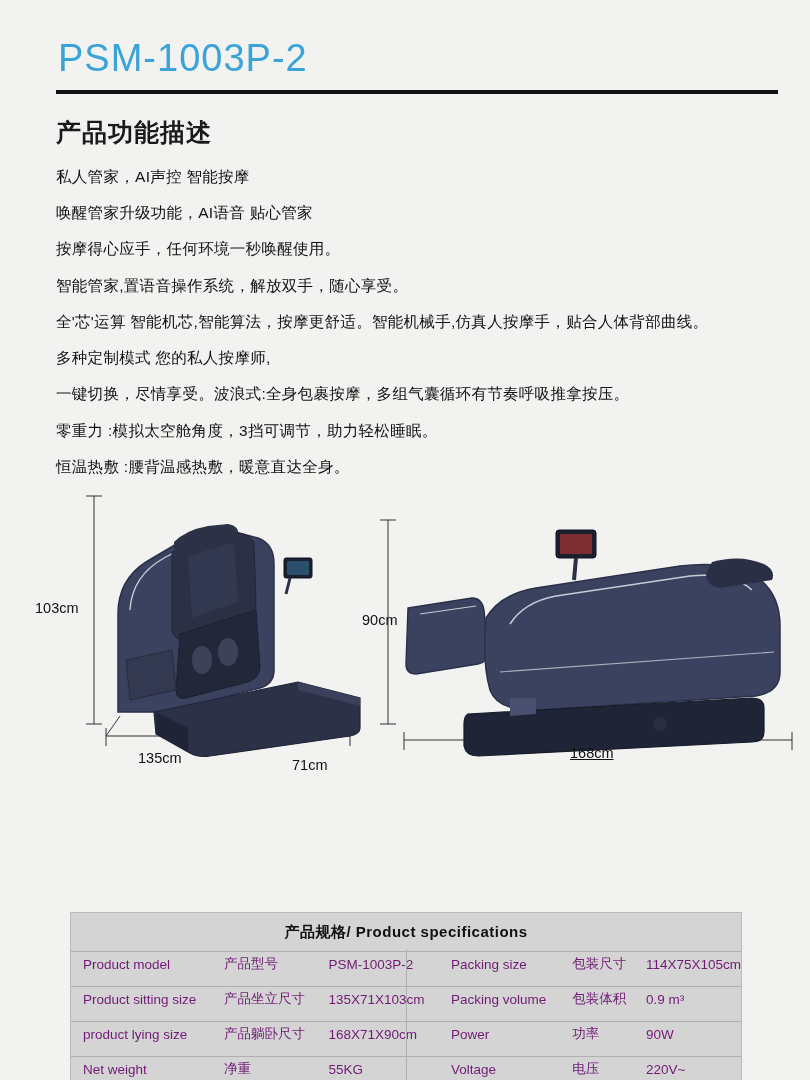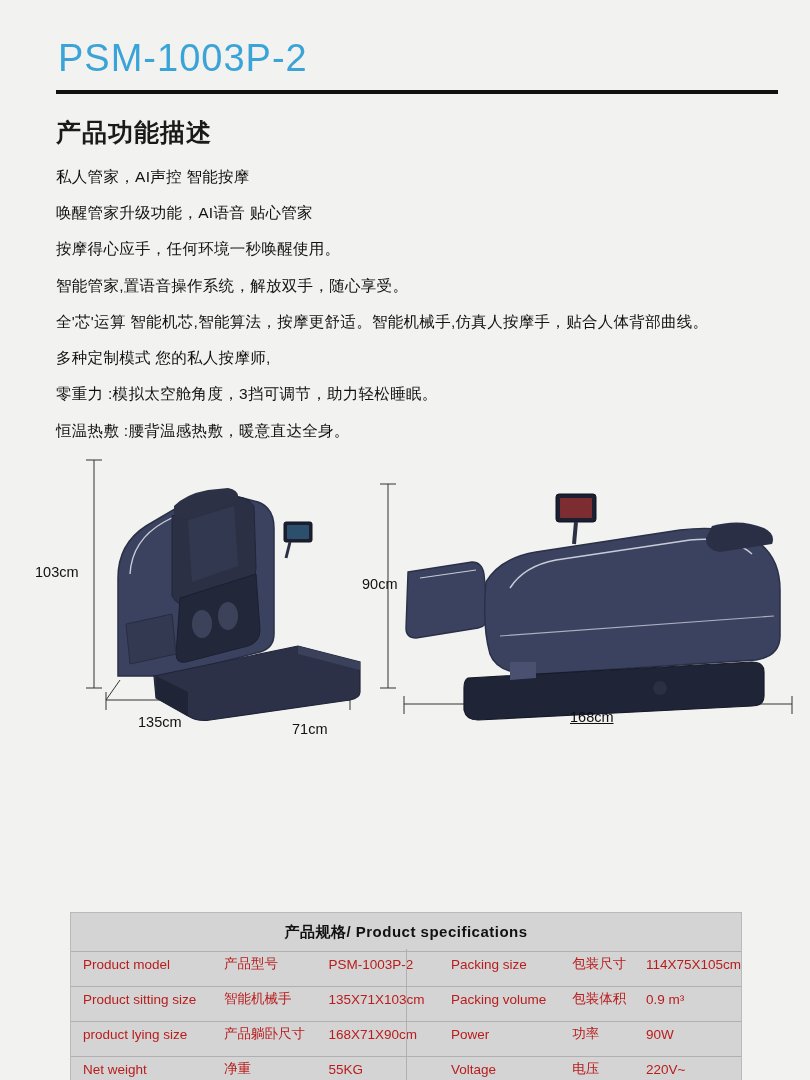--- a/index.html
+++ b/index.html
@@ -90,21 +90,21 @@
     color: #111;
   }
   table.spec {
     width: 100%;
     border-collapse: collapse;
     font-size: 13.5px;
   }
   table.spec td {
     border-top: 1px solid #b0b0b0;
     padding: 3px 0 13px 12px;
-    color: #b91c1c;
+    color: #701a75;
     white-space: nowrap;
   }
   table.spec tr td:nth-child(1) { width: 150px; }
   table.spec tr td:nth-child(2) { width: 108px; }
   table.spec tr td:nth-child(3) { width: 130px; }
   table.spec tr td:nth-child(4) { width: 128px; }
   table.spec tr td:nth-child(5) { width: 72px; }
   table.spec tr td:nth-child(6) { width: auto; }
   table.spec tr:first-child td { border-top: 1px solid #b0b0b0; }
   .vline {
@@ -125,20 +125,21 @@
   <div class="title-rule"></div>
   <div class="section-title">产品功能描述</div>
 
   <div class="desc">
     <p>私人管家，AI声控 智能按摩</p>
     <p>唤醒管家升级功能，AI语音 贴心管家</p>
     <p>按摩得心应手，任何环境一秒唤醒使用。</p>
     <p>智能管家,置语音操作系统，解放双手，随心享受。</p>
     <p>全'芯'运算 智能机芯,智能算法，按摩更舒适。智能机械手,仿真人按摩手，贴合人体背部曲线。</p>
     <p>多种定制模式 您的私人按摩师,</p>
+    <p>一键切换，尽情享受。波浪式:全身包裹按摩，多组气囊循环有节奏呼吸推拿按压。</p>
     <p>零重力 :模拟太空舱角度，3挡可调节，助力轻松睡眠。</p>
     <p>恒温热敷 :腰背温感热敷，暖意直达全身。</p>
   </div>
 
   <div class="figures">
 
     <svg class="fig" style="left:30px; top:-8px;" width="310" height="300" viewBox="0 0 310 300">
 
       <g stroke="#333" stroke-width="1" fill="none">
         <line x1="34" y1="12" x2="34" y2="240"></line>
@@ -231,21 +232,21 @@
         <tr>
           <td>Product model</td>
           <td>产品型号</td>
           <td>PSM-1003P-2</td>
           <td>Packing size</td>
           <td>包装尺寸</td>
           <td>114X75X105cm</td>
         </tr>
         <tr>
           <td>Product sitting size</td>
-          <td>智能机械手</td>
+          <td>产品坐立尺寸</td>
           <td>135X71X103cm</td>
           <td>Packing volume</td>
           <td>包装体积</td>
           <td>0.9 m³</td>
         </tr>
         <tr>
           <td>product lying size</td>
           <td>产品躺卧尺寸</td>
           <td>168X71X90cm</td>
           <td>Power</td>

